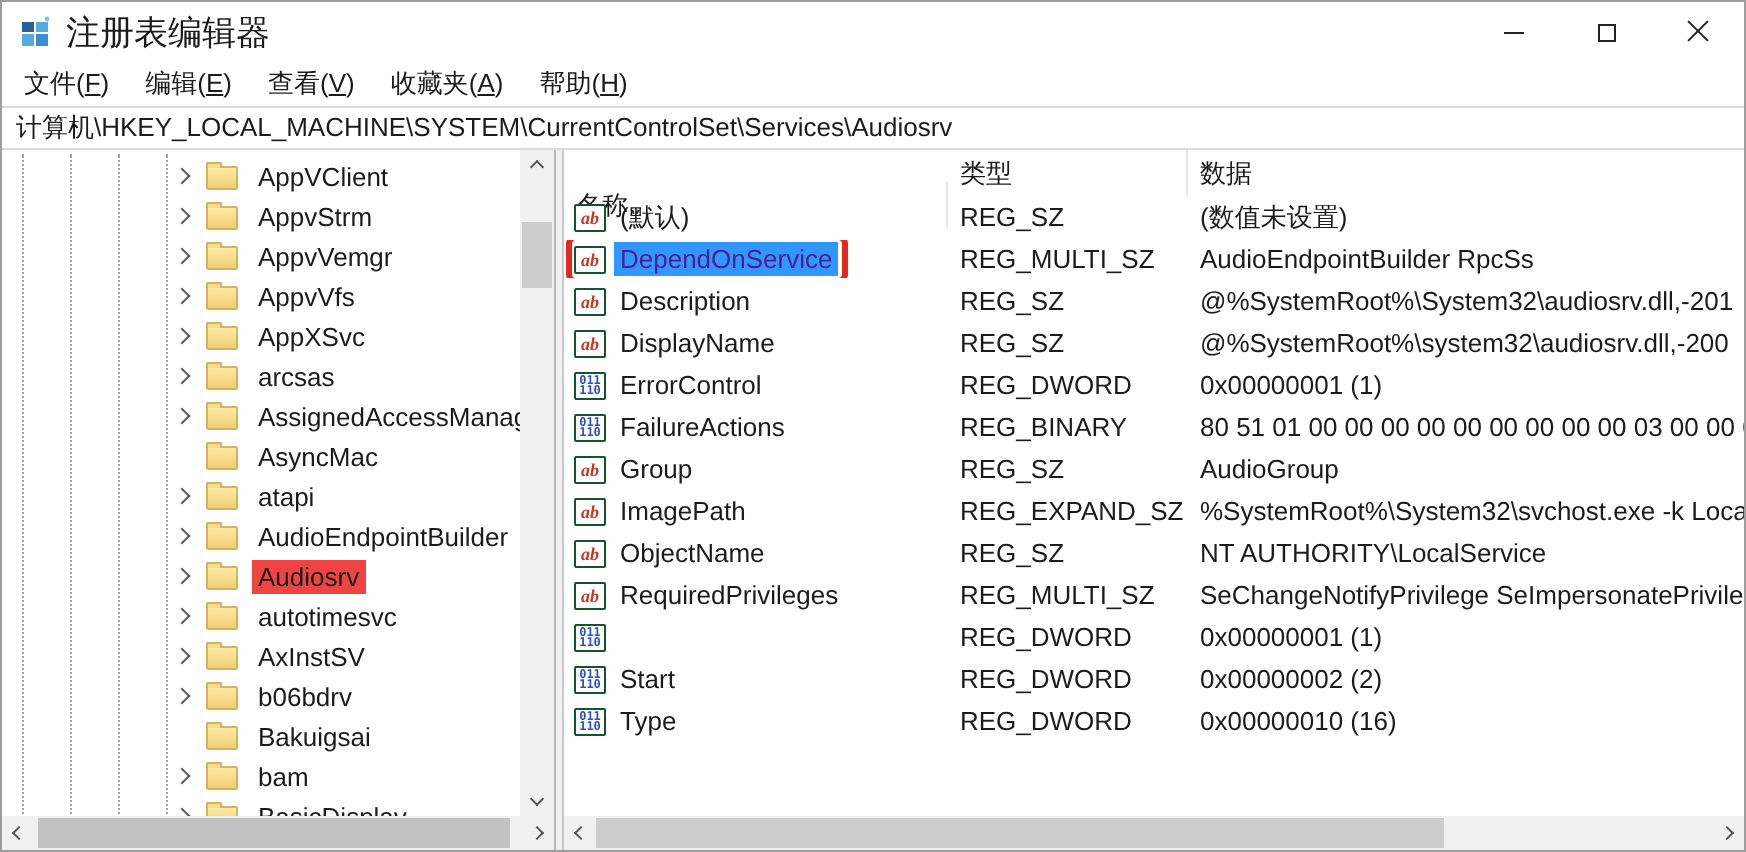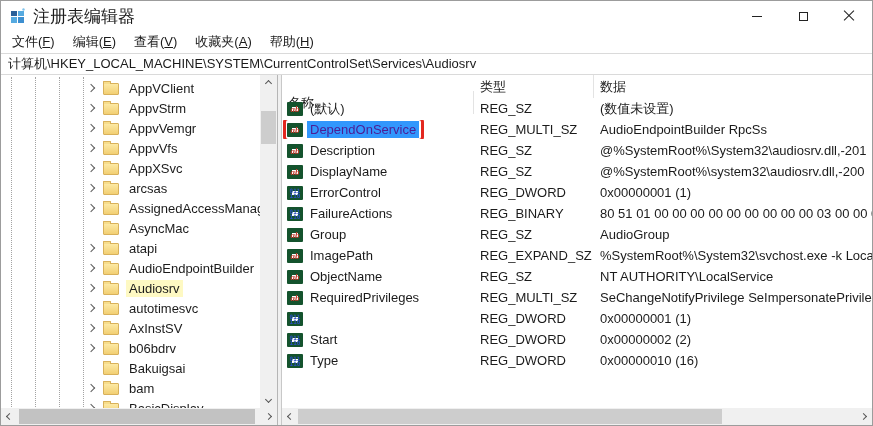--- a/index.html
+++ b/index.html
@@ -63,21 +63,21 @@
   .hc-name { width: 192px; flex: 0 0 192px; margin-top: 32px; }
   .hc-type { width: 120px; flex: 0 0 120px; }
   .hc-data { flex: 1; border-right: none; }
   .list-rows { flex: 1; overflow: hidden; }
   .list-row { height: 21px; display: flex; align-items: center; white-space: nowrap; }
   .cell-name { width: 192px; flex: 0 0 192px; display: flex; align-items: center; padding-left: 4px; overflow: hidden; }
   .cell-type { width: 120px; flex: 0 0 120px; padding-left: 6px; overflow: hidden; }
   .cell-data { flex: 1; padding-left: 6px; overflow: hidden; }
   .name-inner { display: inline-flex; align-items: center; padding: 1px 2px 1px 1px; }
   .name-inner.annotated { outline: 3px solid #e3281f; border-radius: 2px; position: relative; z-index: 3; }
-  .vicon { flex: 0 0 16px; width: 16px; height: 14px; margin-right: 4px; background: #fff; border: 5px solid #14532d; border-radius: 1px; display: inline-flex; align-items: center; justify-content: center; }
+  .vicon { flex: 0 0 16px; width: 16px; height: 14px; margin-right: 4px; background: #fff; border: 1px solid #14532d; border-radius: 1px; display: inline-flex; align-items: center; justify-content: center; }
   .vicon.str { color: #c03a2b; font: italic bold 9px/10px "Liberation Serif", serif; }
   .vicon.bin { flex-direction: column; color: #2a4fc0; font: bold 6px/5px "DejaVu Sans Mono", monospace; letter-spacing: 0; }
   .name-label { padding: 1px 3px; }
 </style>
 </head>
 <body>
 
 <div class="window">
 
   <div class="titlebar">
@@ -170,21 +170,21 @@
             <span class="tree-label">atapi</span>
           </div>
           <div class="tree-row">
             <span class="chev"></span>
             <span class="folder"></span>
             <span class="tree-label">AudioEndpointBuilder</span>
           </div>
           <div class="tree-row">
             <span class="chev"></span>
             <span class="folder"></span>
-            <span class="tree-label" style="background: #fef9c3;">Audiosrv</span>
+            <span class="tree-label" style="background: #ef4444;">Audiosrv</span>
           </div>
           <div class="tree-row">
             <span class="chev"></span>
             <span class="folder"></span>
             <span class="tree-label">autotimesvc</span>
           </div>
           <div class="tree-row">
             <span class="chev"></span>
             <span class="folder"></span>
             <span class="tree-label">AxInstSV</span>

